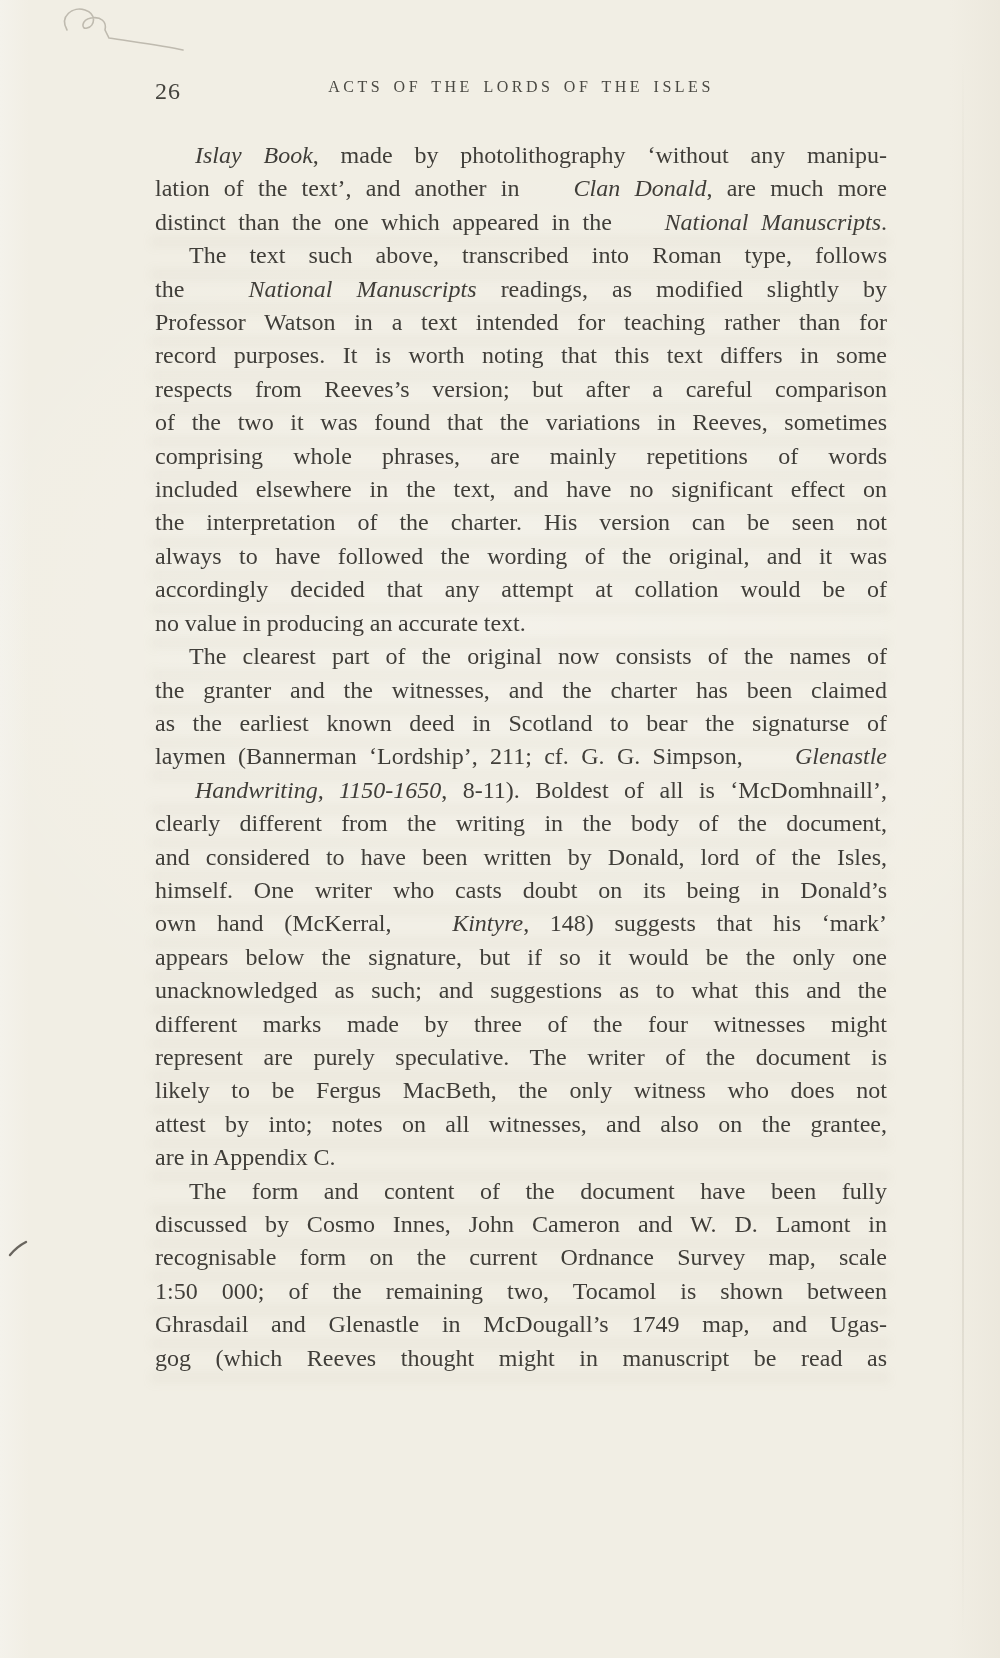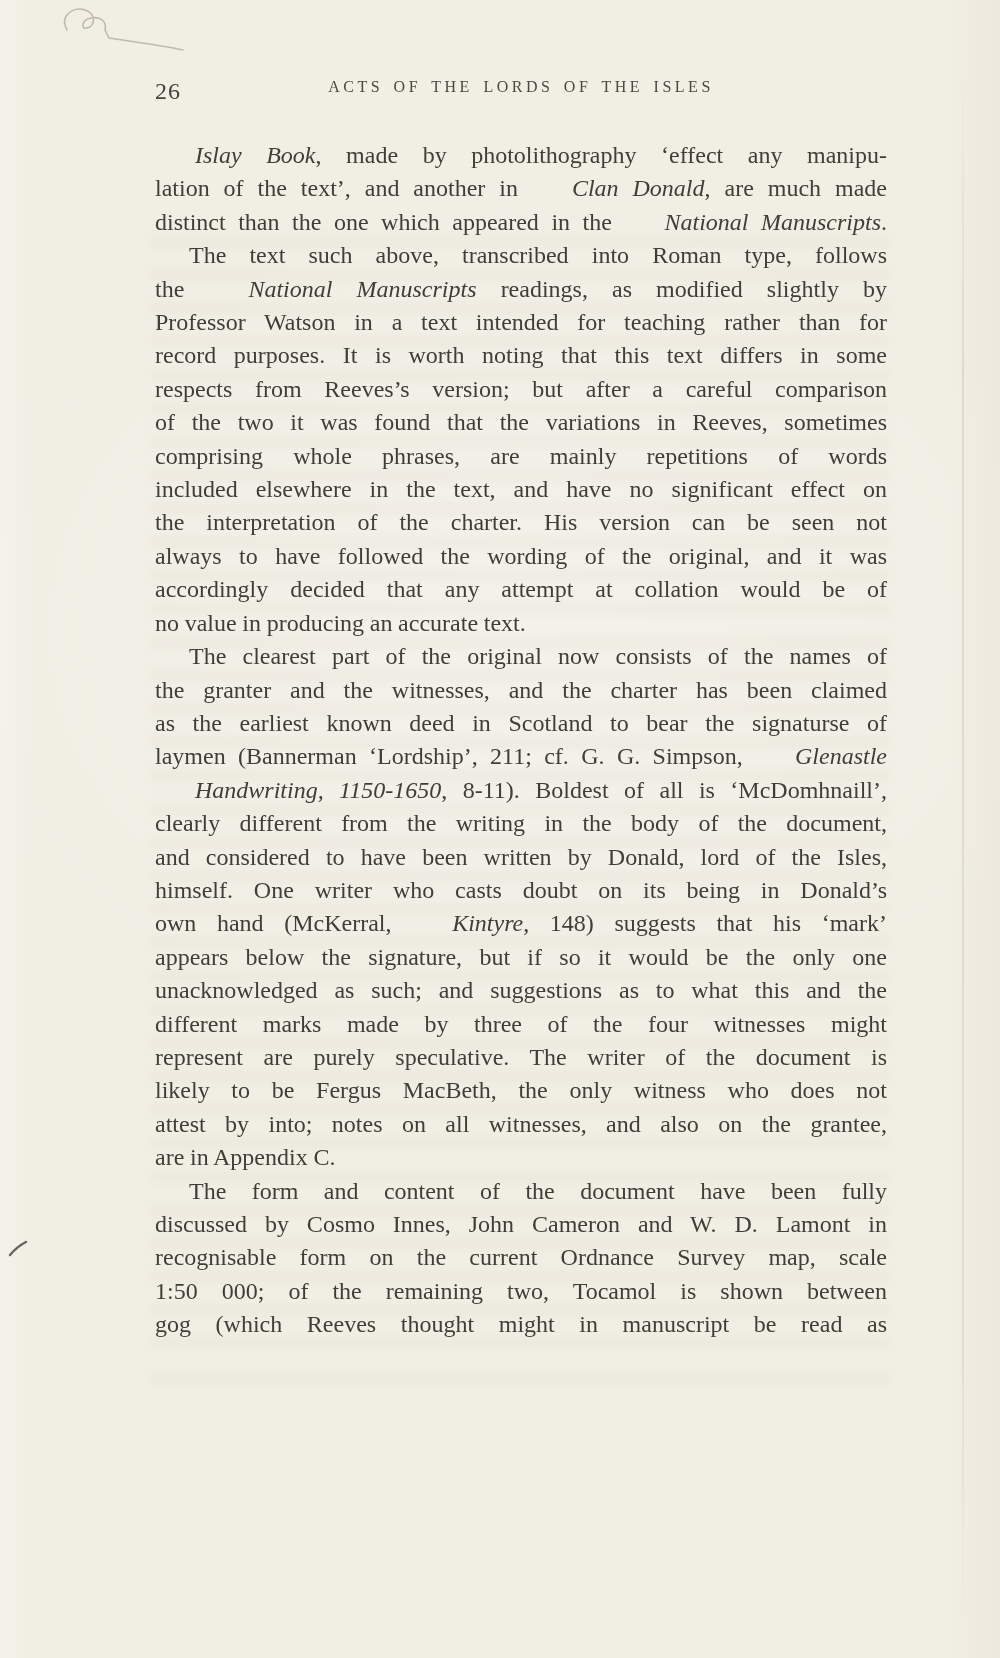--- a/index.html
+++ b/index.html
@@ -82,22 +82,22 @@
   <svg class="ink-mark" width="30" height="26" viewBox="0 0 30 26">
     <path d="M 4,20 C 9,14 14,10 20,7" fill="none" stroke="rgba(70,66,60,0.8)" stroke-width="2.4" stroke-linecap="round"></path>
   </svg>
 
   <div class="header">
     <span class="page-number">26</span>
     <div class="running-header">ACTS OF THE LORDS OF THE ISLES</div>
   </div>
 
   <div class="body-text">
-      <div class="line"><em>Islay Book</em><span>, made by photolithography ‘effect any manipu-</span></div>
-      <div class="line"><span>lation of the text’, and another in </span><em>Clan Donald</em><span>, are much made</span></div>
+      <div class="line"><em>Islay Book</em><span>, made by photolithography ‘without any manipu-</span></div>
+      <div class="line"><span>lation of the text’, and another in </span><em>Clan Donald</em><span>, are much more</span></div>
       <div class="line"><span>distinct than the one which appeared in the </span><em>National Manuscripts</em><span>.</span></div>
       <div class="line indent"><span>The text such above, transcribed into Roman type, follows</span></div>
       <div class="line"><span>the </span><em>National Manuscripts</em><span> readings, as modified slightly by</span></div>
       <div class="line"><span>Professor Watson in a text intended for teaching rather than for</span></div>
       <div class="line"><span>record purposes. It is worth noting that this text differs in some</span></div>
       <div class="line"><span>respects from Reeves’s version; but after a careful comparison</span></div>
       <div class="line"><span>of the two it was found that the variations in Reeves, sometimes</span></div>
       <div class="line"><span>comprising whole phrases, are mainly repetitions of words</span></div>
       <div class="line"><span>included elsewhere in the text, and have no significant effect on</span></div>
       <div class="line"><span>the interpretation of the charter. His version can be seen not</span></div>
@@ -117,16 +117,17 @@
       <div class="line"><span>unacknowledged as such; and suggestions as to what this and the</span></div>
       <div class="line"><span>different marks made by three of the four witnesses might</span></div>
       <div class="line"><span>represent are purely speculative. The writer of the document is</span></div>
       <div class="line"><span>likely to be Fergus MacBeth, the only witness who does not</span></div>
       <div class="line"><span>attest by into; notes on all witnesses, and also on the grantee,</span></div>
       <div class="line end"><span>are in Appendix C.</span></div>
       <div class="line indent"><span>The form and content of the document have been fully</span></div>
       <div class="line"><span>discussed by Cosmo Innes, John Cameron and W. D. Lamont in</span></div>
       <div class="line"><span>recognisable form on the current Ordnance Survey map, scale</span></div>
       <div class="line"><span>1:50 000; of the remaining two, Tocamol is shown between</span></div>
+      <div class="line"><span>Ghrasdail and Glenastle in McDougall’s 1749 map, and Ugas-</span></div>
       <div class="line"><span>gog (which Reeves thought might in manuscript be read as</span></div>
     </div>
 
 </div>
 
 </body></html>

